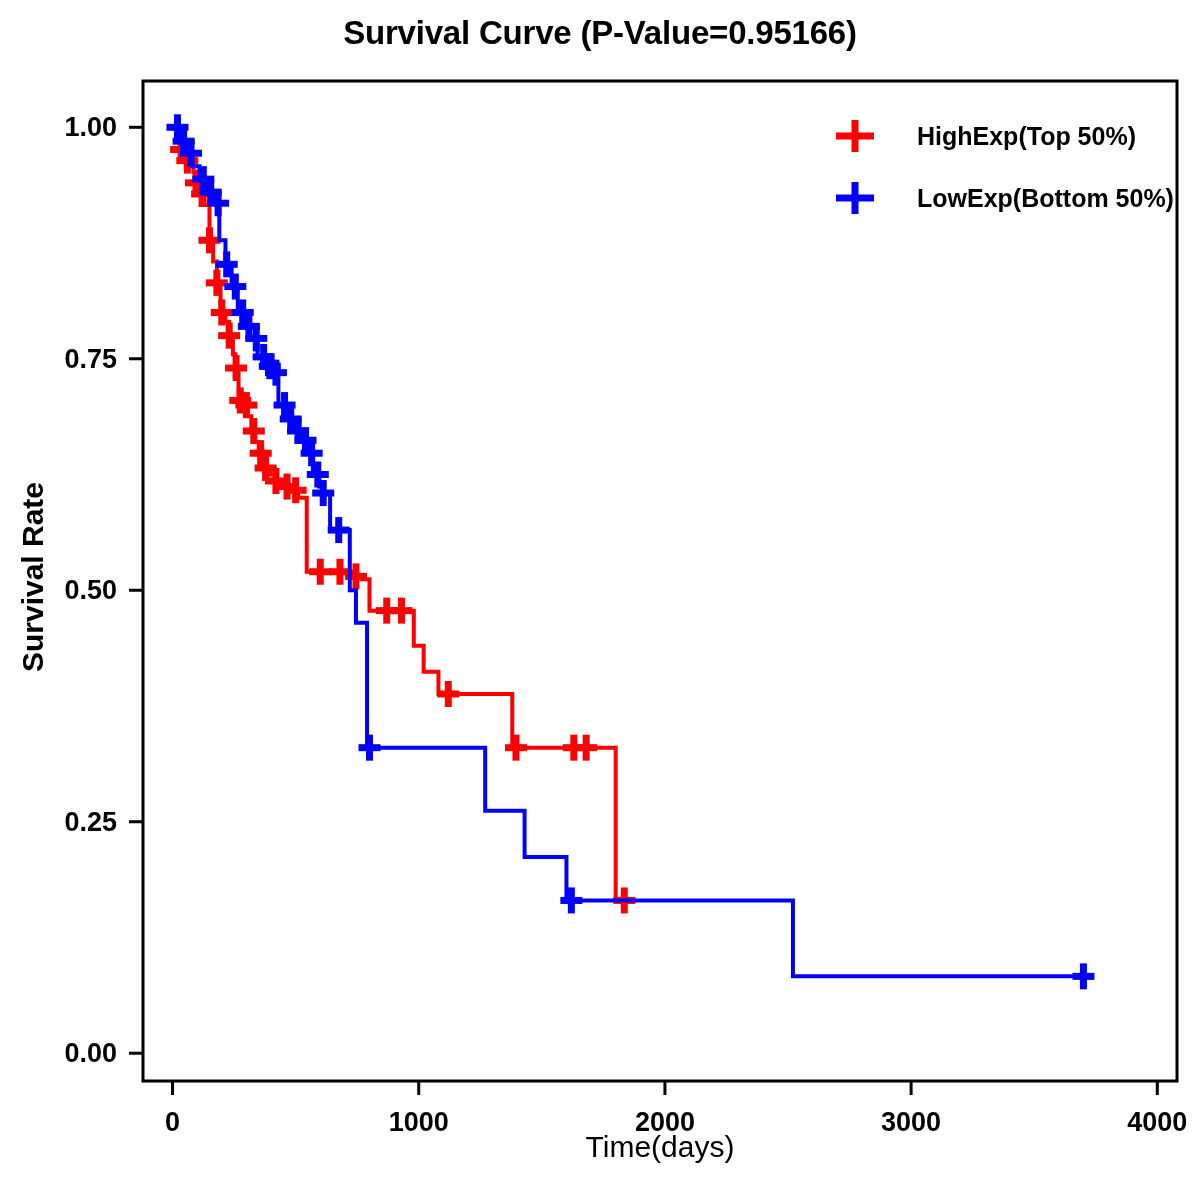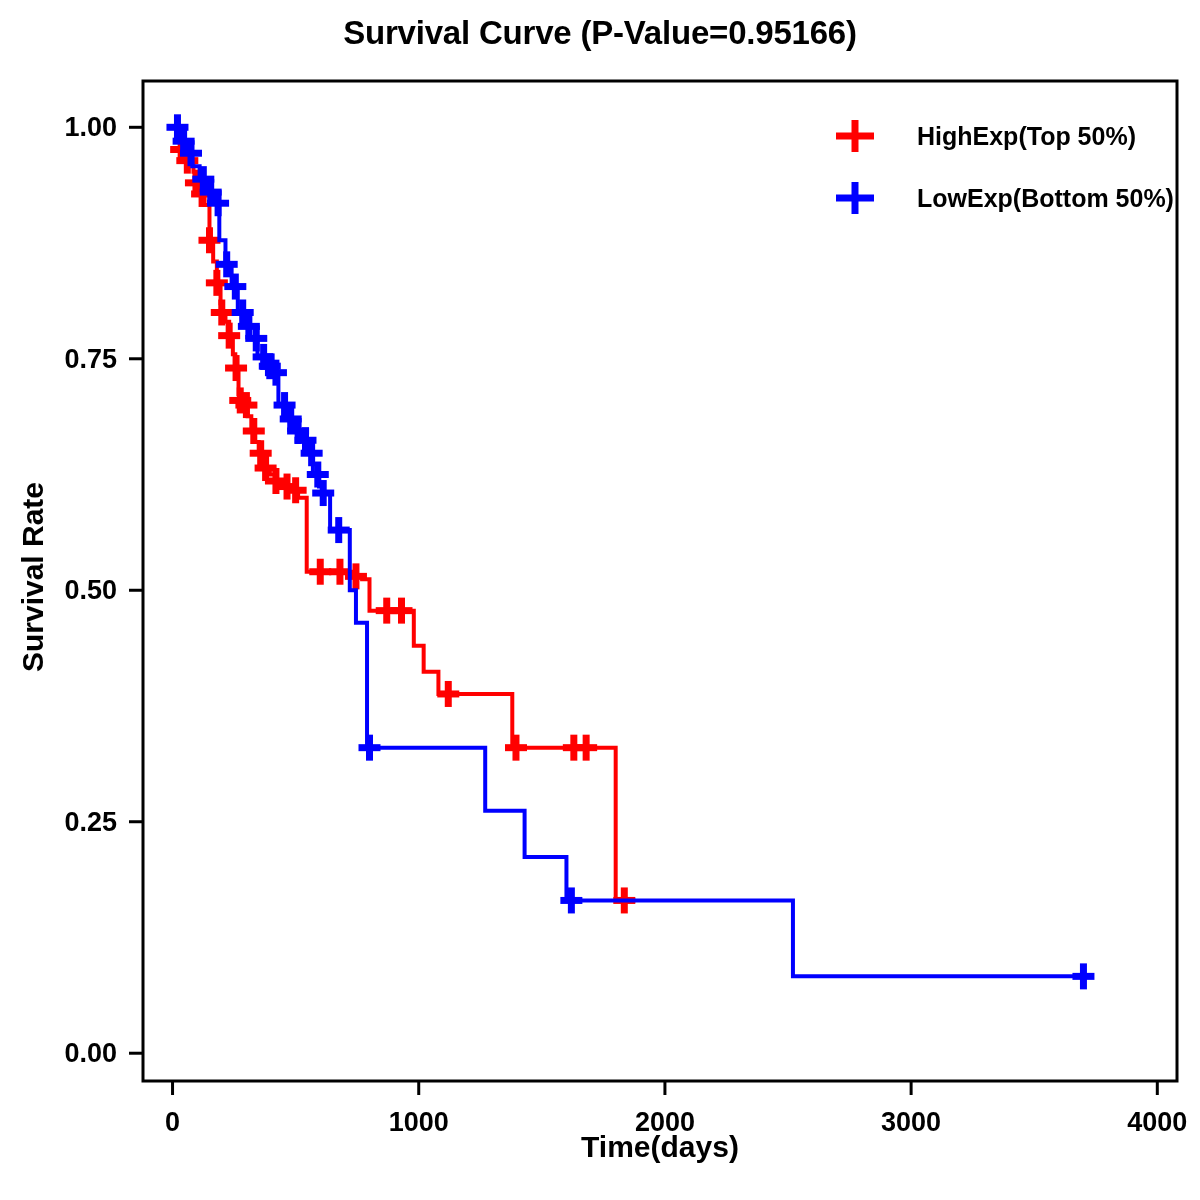--- a/index.html
+++ b/index.html
@@ -45,21 +45,21 @@
     transform-origin: center center;
   }
   #x-axis-label {
     position: absolute;
     left: 143px;
     top: 1130px;
     width: 1034px;
     text-align: center;
     font-family: "Liberation Sans", sans-serif;
     font-size: 30px;
-    font-weight: bold;
+    font-weight: normal;
     color: #000000;
   }
   #plot-svg {
     position: absolute;
     left: 0;
     top: 0;
   }
   .tick-text {
     font-family: "Liberation Sans", sans-serif;
     font-size: 27px;

